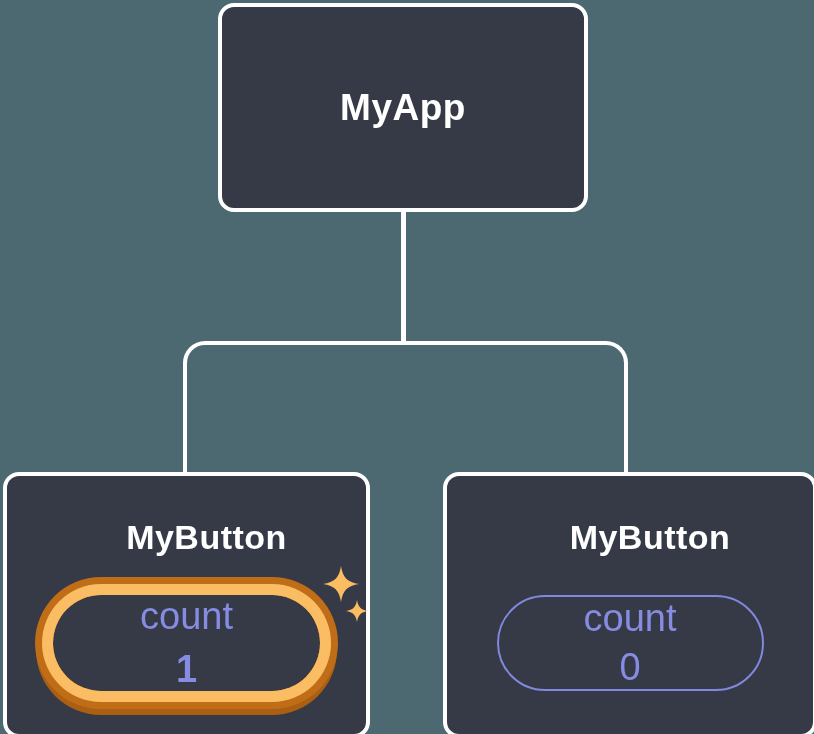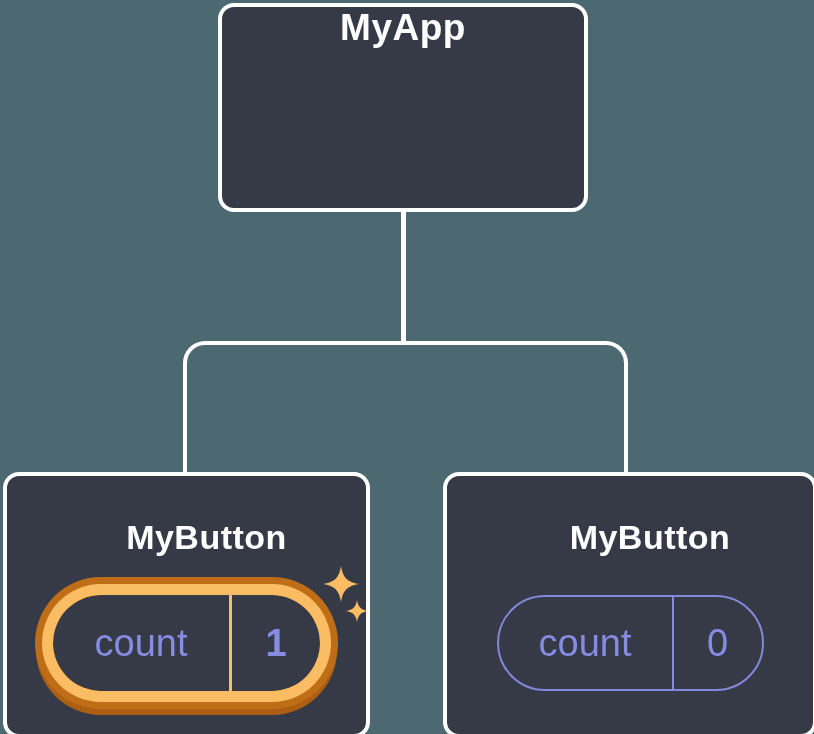--- a/index.html
+++ b/index.html
@@ -15,21 +15,21 @@
     position: absolute;
     background: #353A46;
     border: 4px solid #FFFFFF;
     border-radius: 16px;
     box-sizing: border-box;
     color: #FFFFFF;
   }
   #node-root {
     left: 218px; top: 3px;
     width: 370px; height: 209px;
-    display: flex; align-items: flex-start; justify-content: center;
+    display: flex; align-items: center; justify-content: center;
   }
   .root-label {
     font-size: 37px;
     font-weight: 700;
     letter-spacing: 0.5px;
   }
   .stem {
     position: absolute;
     left: 401px; top: 210px;
     width: 5px; height: 133px;
@@ -59,20 +59,21 @@
     margin-left: 40px;
   }
   .pill {
     margin-top: 38px;
     width: 267px;
     height: 96px;
     box-sizing: border-box;
     border-radius: 999px;
     display: flex;
     align-items: center;
+    flex-direction: column;
   }
   .pill .key {
     flex: 1;
     text-align: center;
     font-size: 38px;
     color: #858CE2;
   }
   .pill .divider {
     width: 2px;
     align-self: stretch;

